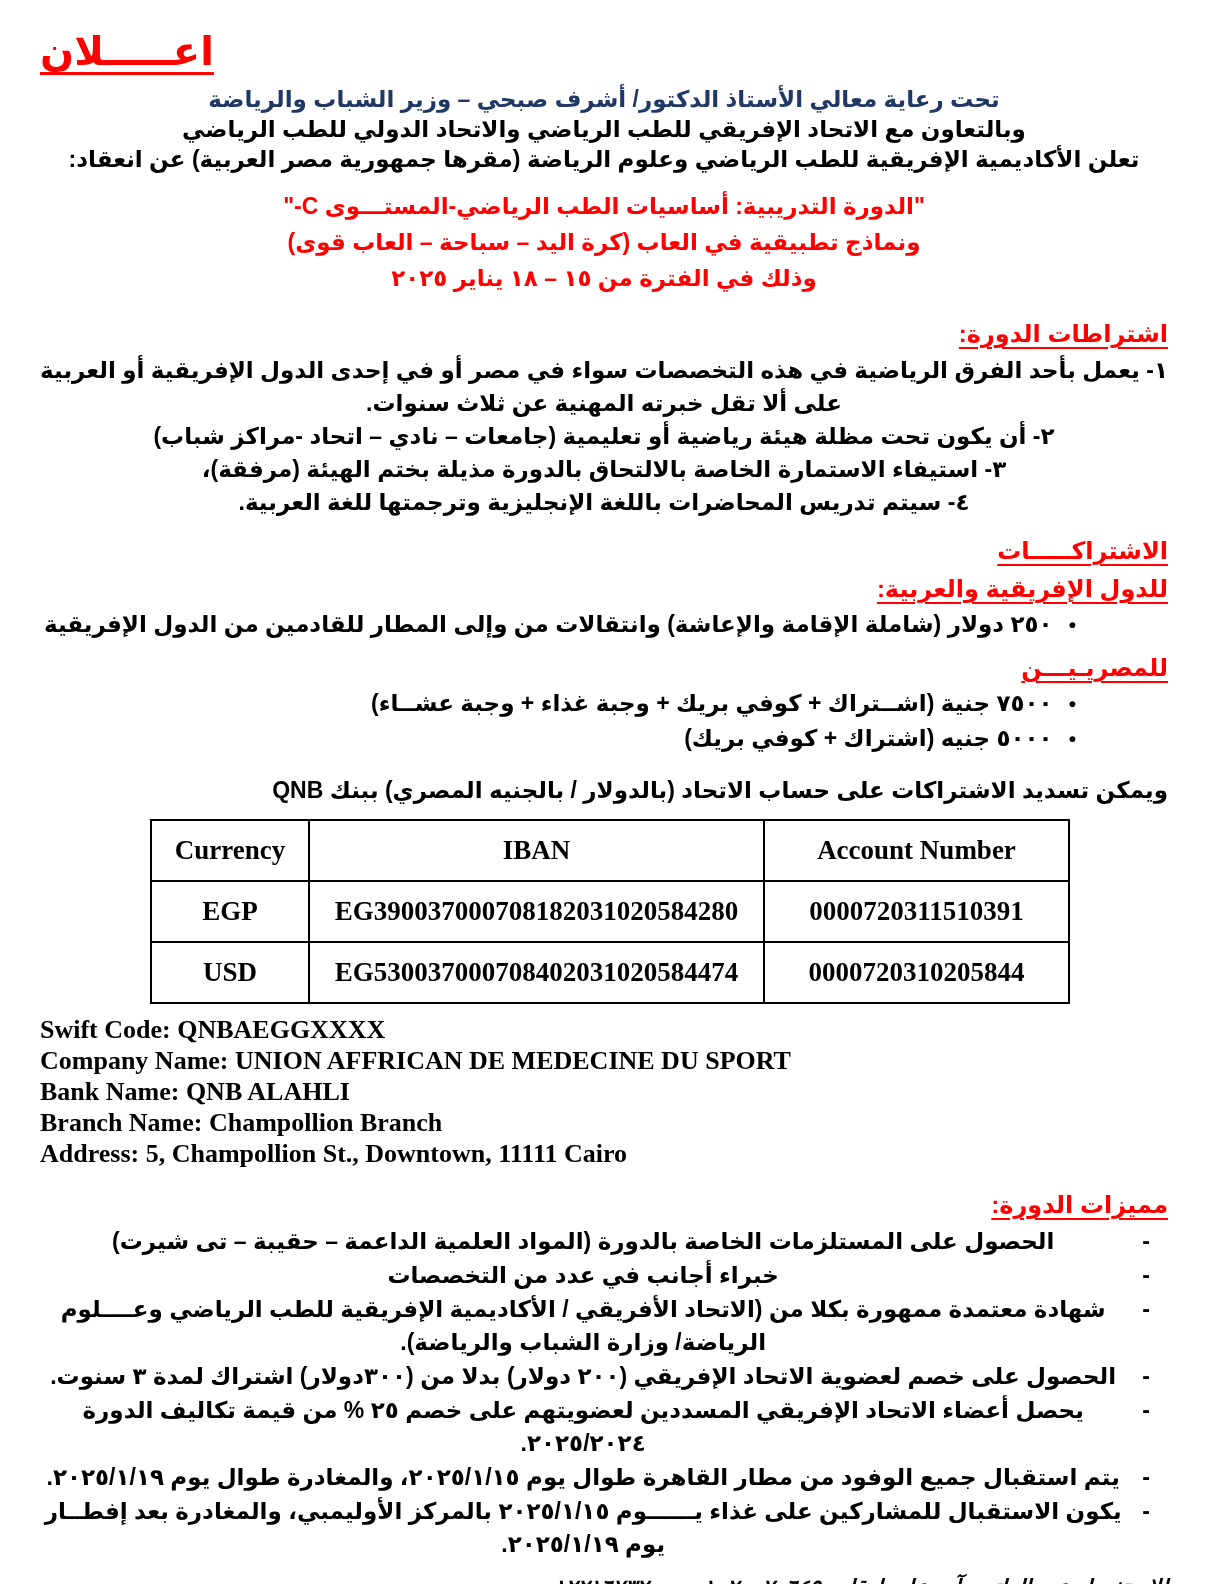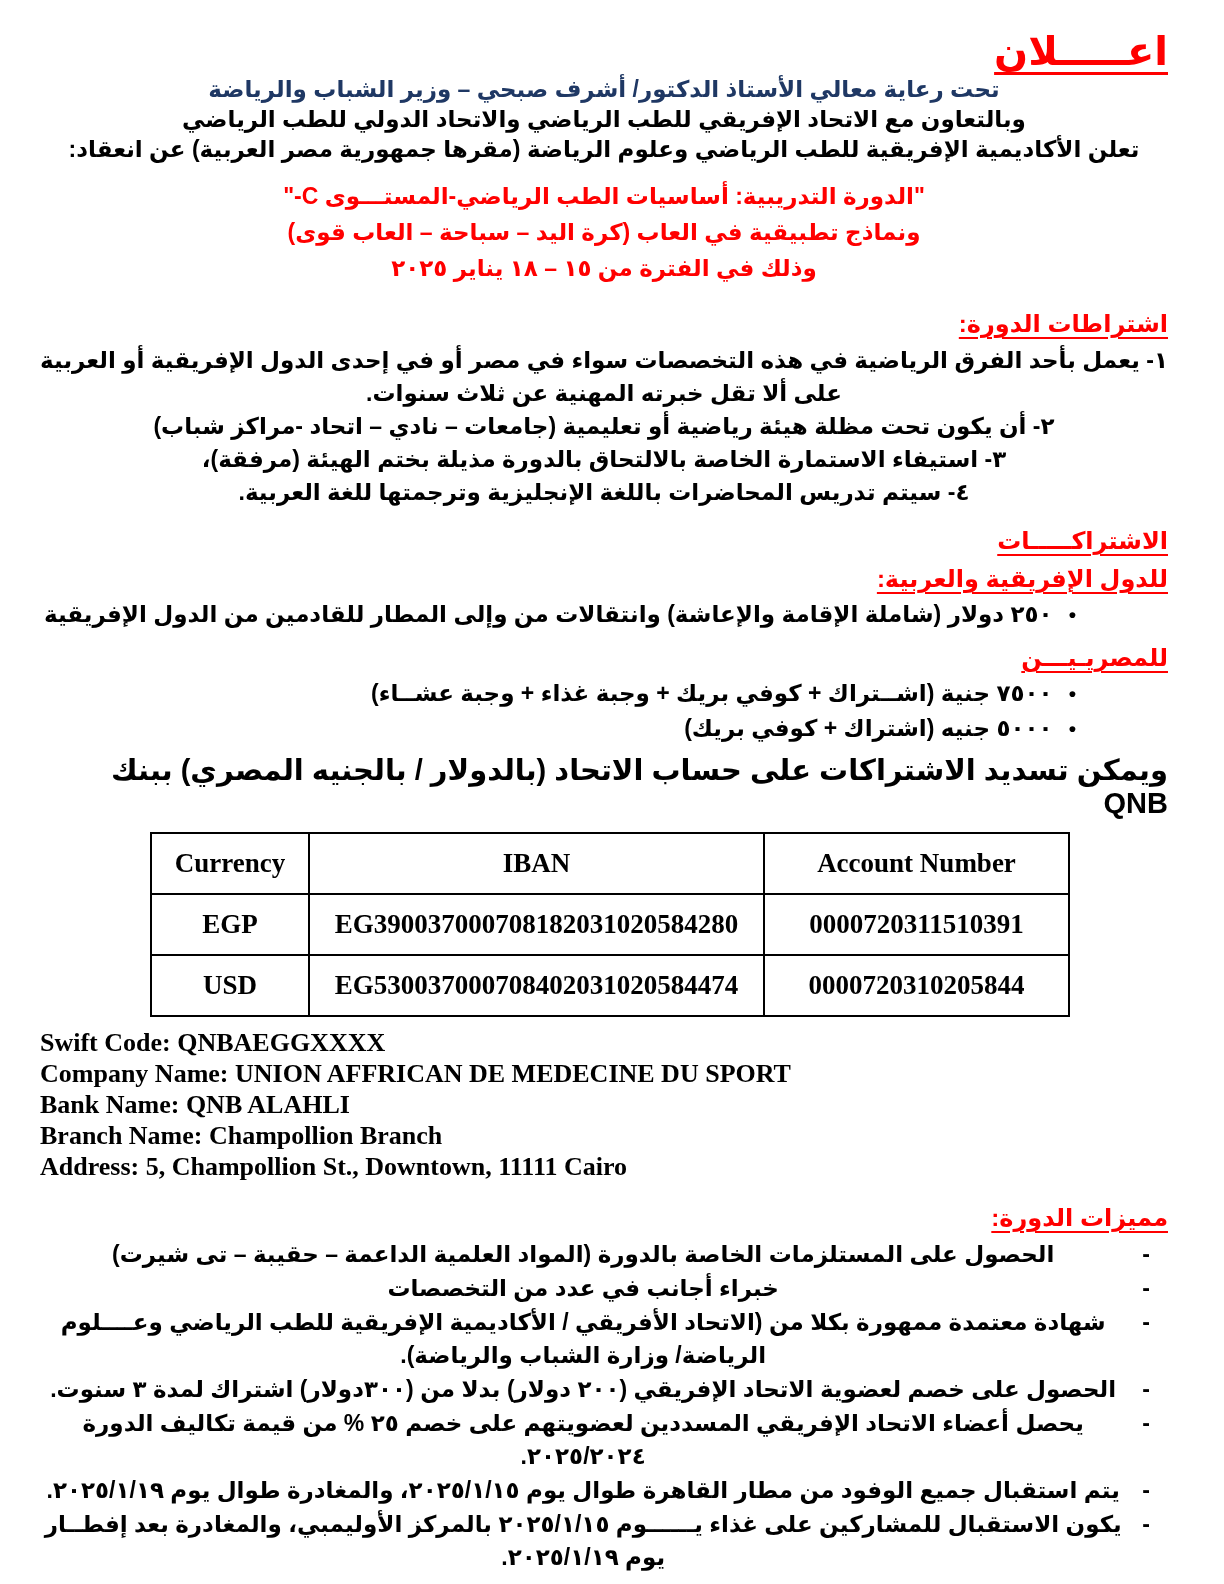--- a/index.html
+++ b/index.html
@@ -6,23 +6,23 @@
   body {
     width:1224px; height:1584px;
     font-family:"Liberation Sans","DejaVu Sans",sans-serif;
     font-weight:bold; color:#000;
     overflow:hidden;
   }
   .page { padding:28px 56px 0 40px; direction:rtl; }
   .center { text-align:center; }
 
   .title {
-    text-align:right; color:#ff0000; font-size:40px; line-height:1.15;
+    text-align:left; color:#ff0000; font-size:40px; line-height:1.15;
     text-decoration:underline; text-underline-offset:7px; text-decoration-thickness:3px;
-    letter-spacing:1px;
+    margin-bottom:10px; letter-spacing:1px;
   }
   .line { font-size:23px; line-height:30px; }
   .navy { color:#1f3864; }
 
   .redblock { margin-top:14px; }
   .redblock .rb { color:#ff0000; font-size:23px; line-height:36px; text-align:center; }
 
   .sec-head {
     color:#ff0000; font-size:24px; line-height:32px; text-align:right;
     text-decoration:underline; text-underline-offset:5px; text-decoration-thickness:2px;
@@ -31,21 +31,21 @@
   .sec-head.tight { margin:6px 0 2px 0; }
 
   .cond-list { margin-top:2px; }
   .cond-item { font-size:23px; line-height:33px; text-align:center; }
 
   .fee-item {
     font-size:23px; line-height:34px; text-align:right; padding-right:92px;
   }
   .fee-item .dot { margin-left:16px; font-size:21px; }
 
-  .payment { font-size:29px; line-height:33px; text-align:right; margin-top:8px; }
+  .payment { font-size:23px; line-height:33px; text-align:right; margin-top:18px; }
 
   table.bank-table {
     direction:ltr; border-collapse:collapse; table-layout:fixed;
     width:918px; margin:12px 98px 10px auto;
     font-family:"Liberation Serif","DejaVu Serif",serif; font-weight:bold;
   }
   table.bank-table th, table.bank-table td {
     border:2px solid #000; text-align:center; font-size:27px; padding:12px 4px; height:35px;
   }
   col.c-currency { width:158px; } col.c-iban { width:455px; } col.c-account { width:305px; }

